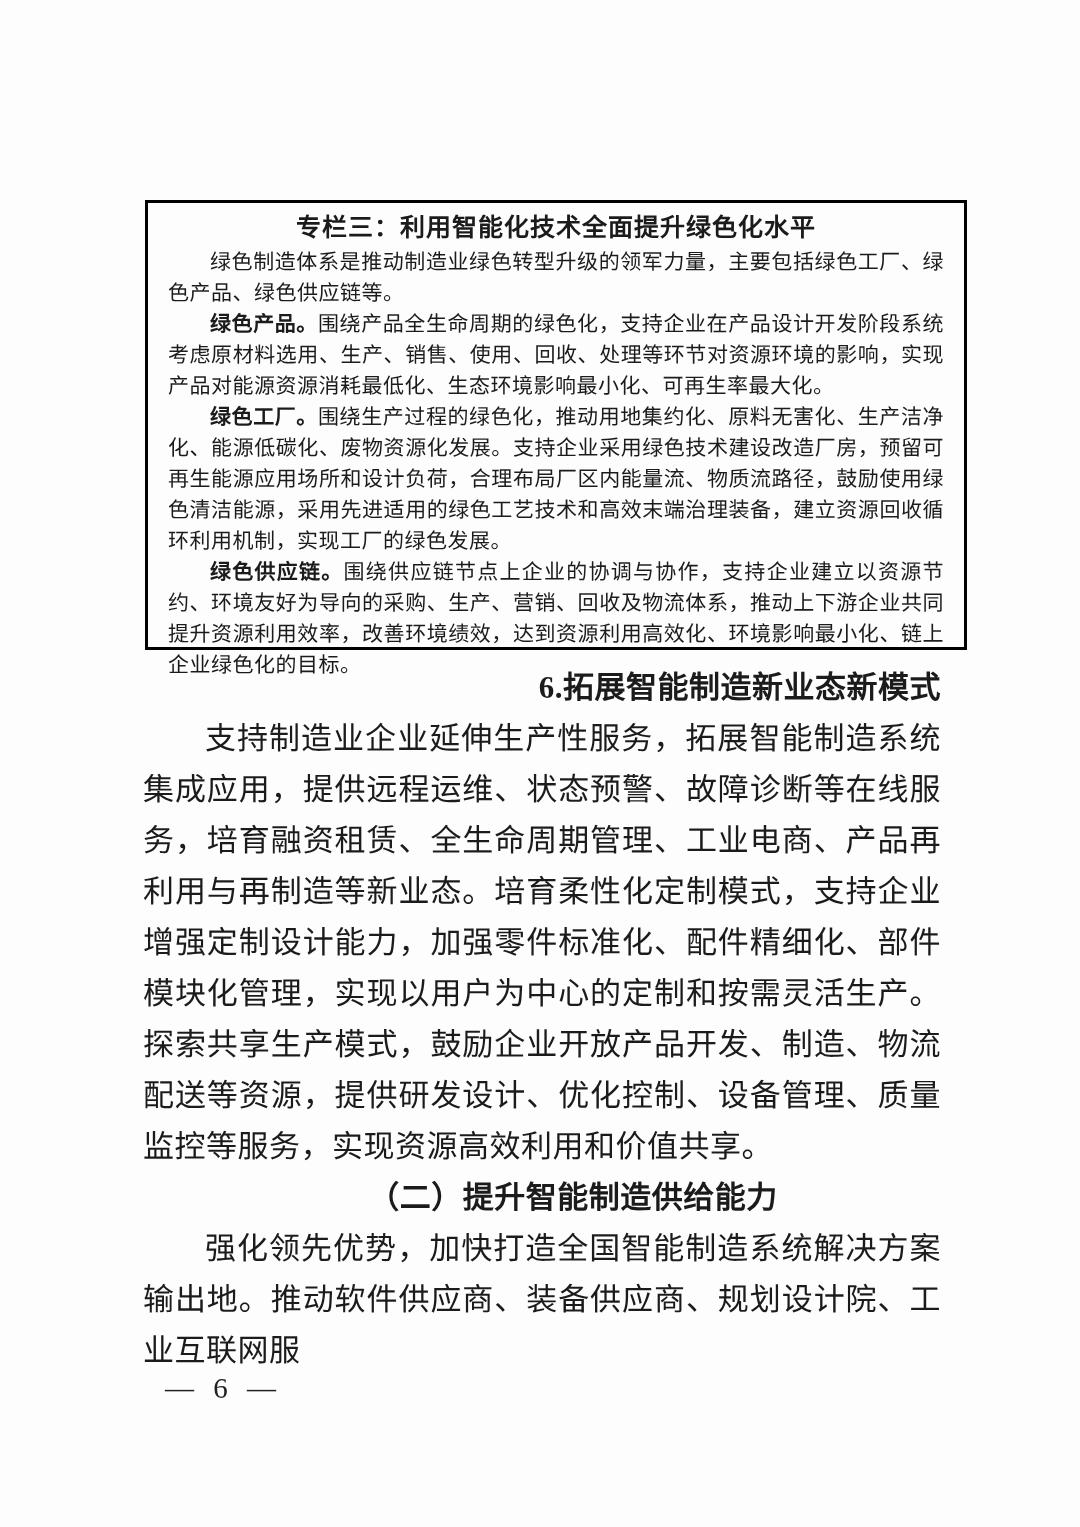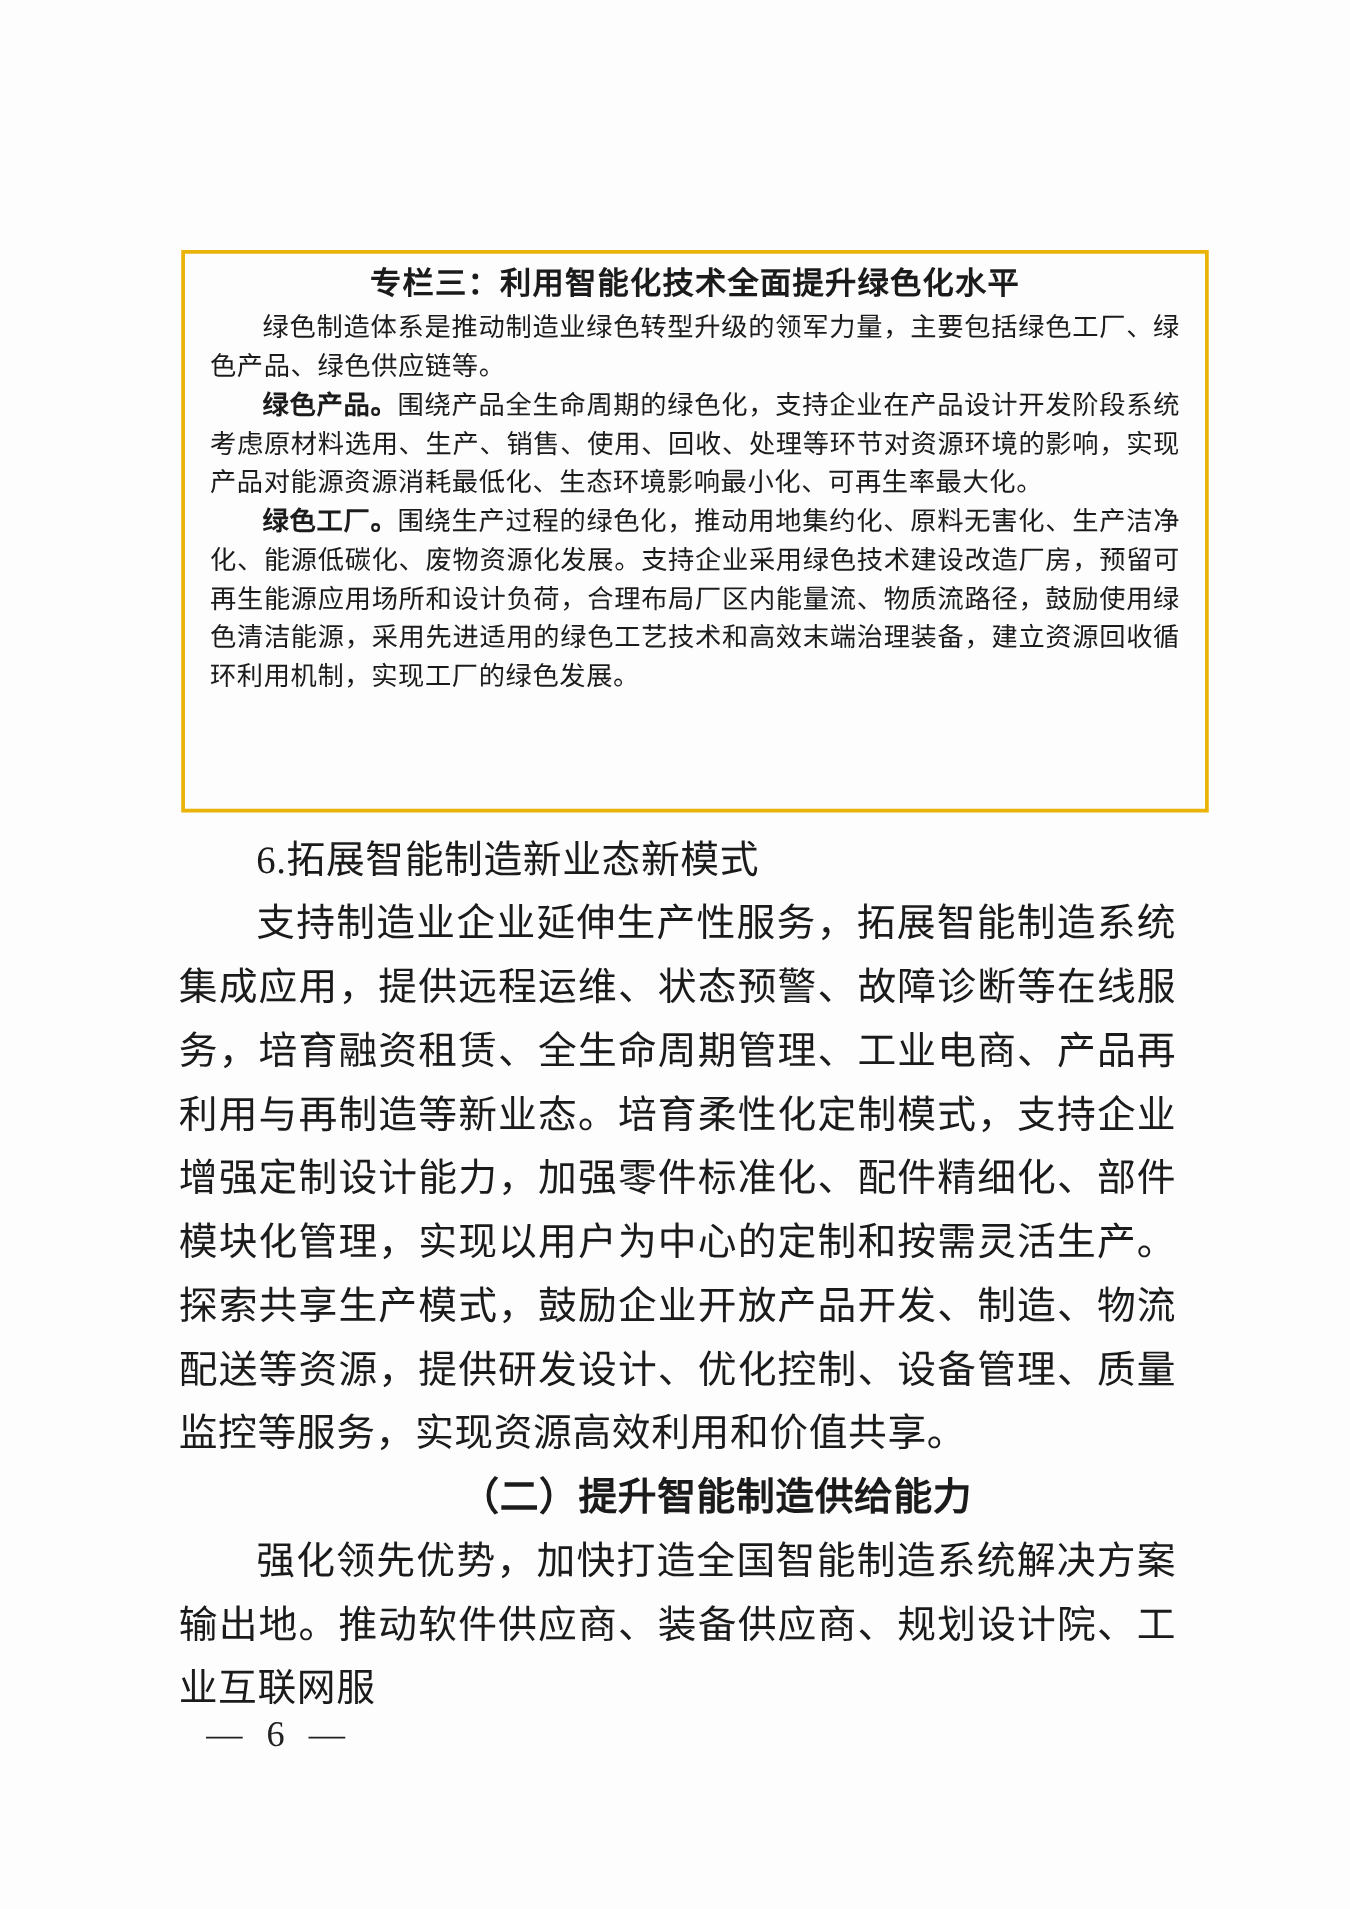--- a/index.html
+++ b/index.html
@@ -17,21 +17,21 @@
     overflow: hidden;
   }
 
   
   .callout-box {
     position: absolute;
     left: 145px;
     top: 200px;
     width: 822px;
     height: 450px;
-    border: 3px solid #eab308;
+    border: 3px solid #000000;
     padding: 8px 20px 6px 20px;
     background: #fdfdfd;
   }
   .callout-title {
     text-align: center;
     font-weight: 700;
     font-size: 25px;
     line-height: 34px;
     letter-spacing: 1px;
     margin-bottom: 2px;
@@ -49,23 +49,23 @@
   .body-text {
     position: absolute;
     left: 143px;
     top: 662px;
     width: 798px;
     font-size: 31px;
     line-height: 51px;
     letter-spacing: 0.5px;
   }
   .body-heading {
-    font-weight: 400;
+    font-weight: 700;
     text-indent: 2em;
-    text-align: left;
+    text-align: right;
   }
   .body-heading-kaiti {
     font-weight: 700;
     text-indent: 2em;
     text-align: center;
   }
   .body-para {
     text-align: justify;
     text-indent: 2em;
   }
@@ -87,20 +87,21 @@
 
   <div class="callout-box">
     <div class="callout-title">专栏三：利用智能化技术全面提升绿色化水平</div>
 
     <p class="callout-para"><span>绿色制造体系是推动制造业绿色转型升级的领军力量，主要包括绿色工厂、绿色产品、绿色供应链等。</span></p>
 
     <p class="callout-para"><b>绿色产品。</b><span>围绕产品全生命周期的绿色化，支持企业在产品设计开发阶段系统考虑原材料选用、生产、销售、使用、回收、处理等环节对资源环境的影响，实现产品对能源资源消耗最低化、生态环境影响最小化、可再生率最大化。</span></p>
 
     <p class="callout-para"><b>绿色工厂。</b><span>围绕生产过程的绿色化，推动用地集约化、原料无害化、生产洁净化、能源低碳化、废物资源化发展。支持企业采用绿色技术建设改造厂房，预留可再生能源应用场所和设计负荷，合理布局厂区内能量流、物质流路径，鼓励使用绿色清洁能源，采用先进适用的绿色工艺技术和高效末端治理装备，建立资源回收循环利用机制，实现工厂的绿色发展。</span></p>
 
+    <p class="callout-para"><b>绿色供应链。</b><span>围绕供应链节点上企业的协调与协作，支持企业建立以资源节约、环境友好为导向的采购、生产、营销、回收及物流体系，推动上下游企业共同提升资源利用效率，改善环境绩效，达到资源利用高效化、环境影响最小化、链上企业绿色化的目标。</span></p>
   </div>
 
   <div class="body-text">
     <div class="body-heading">6.拓展智能制造新业态新模式</div>
 
     <p class="body-para">支持制造业企业延伸生产性服务，拓展智能制造系统集成应用，提供远程运维、状态预警、故障诊断等在线服务，培育融资租赁、全生命周期管理、工业电商、产品再利用与再制造等新业态。培育柔性化定制模式，支持企业增强定制设计能力，加强零件标准化、配件精细化、部件模块化管理，实现以用户为中心的定制和按需灵活生产。探索共享生产模式，鼓励企业开放产品开发、制造、物流配送等资源，提供研发设计、优化控制、设备管理、质量监控等服务，实现资源高效利用和价值共享。</p>
 
     <div class="body-heading-kaiti">（二）提升智能制造供给能力</div>
 
 

